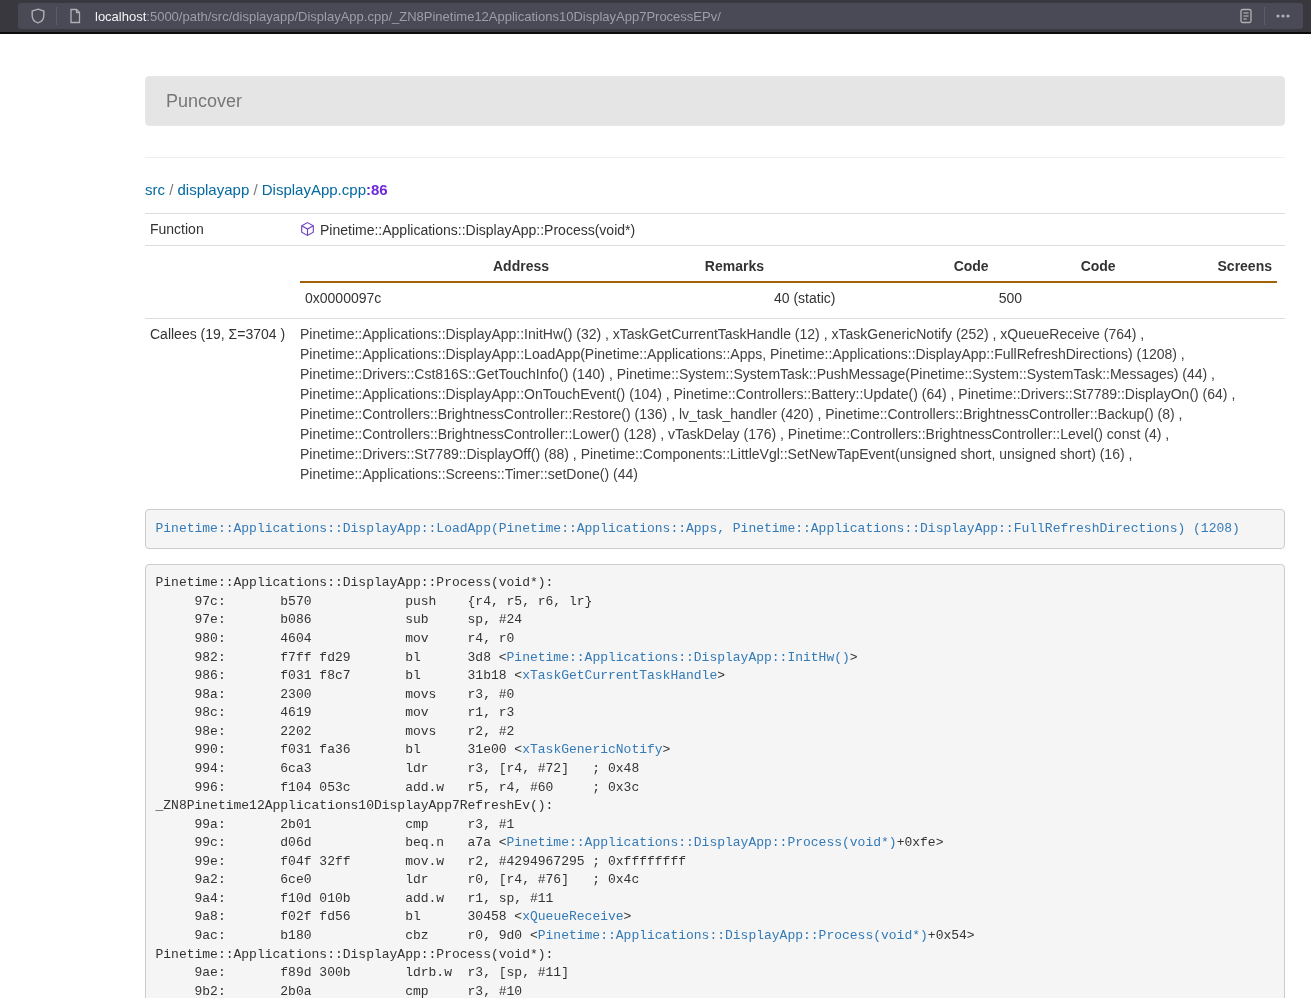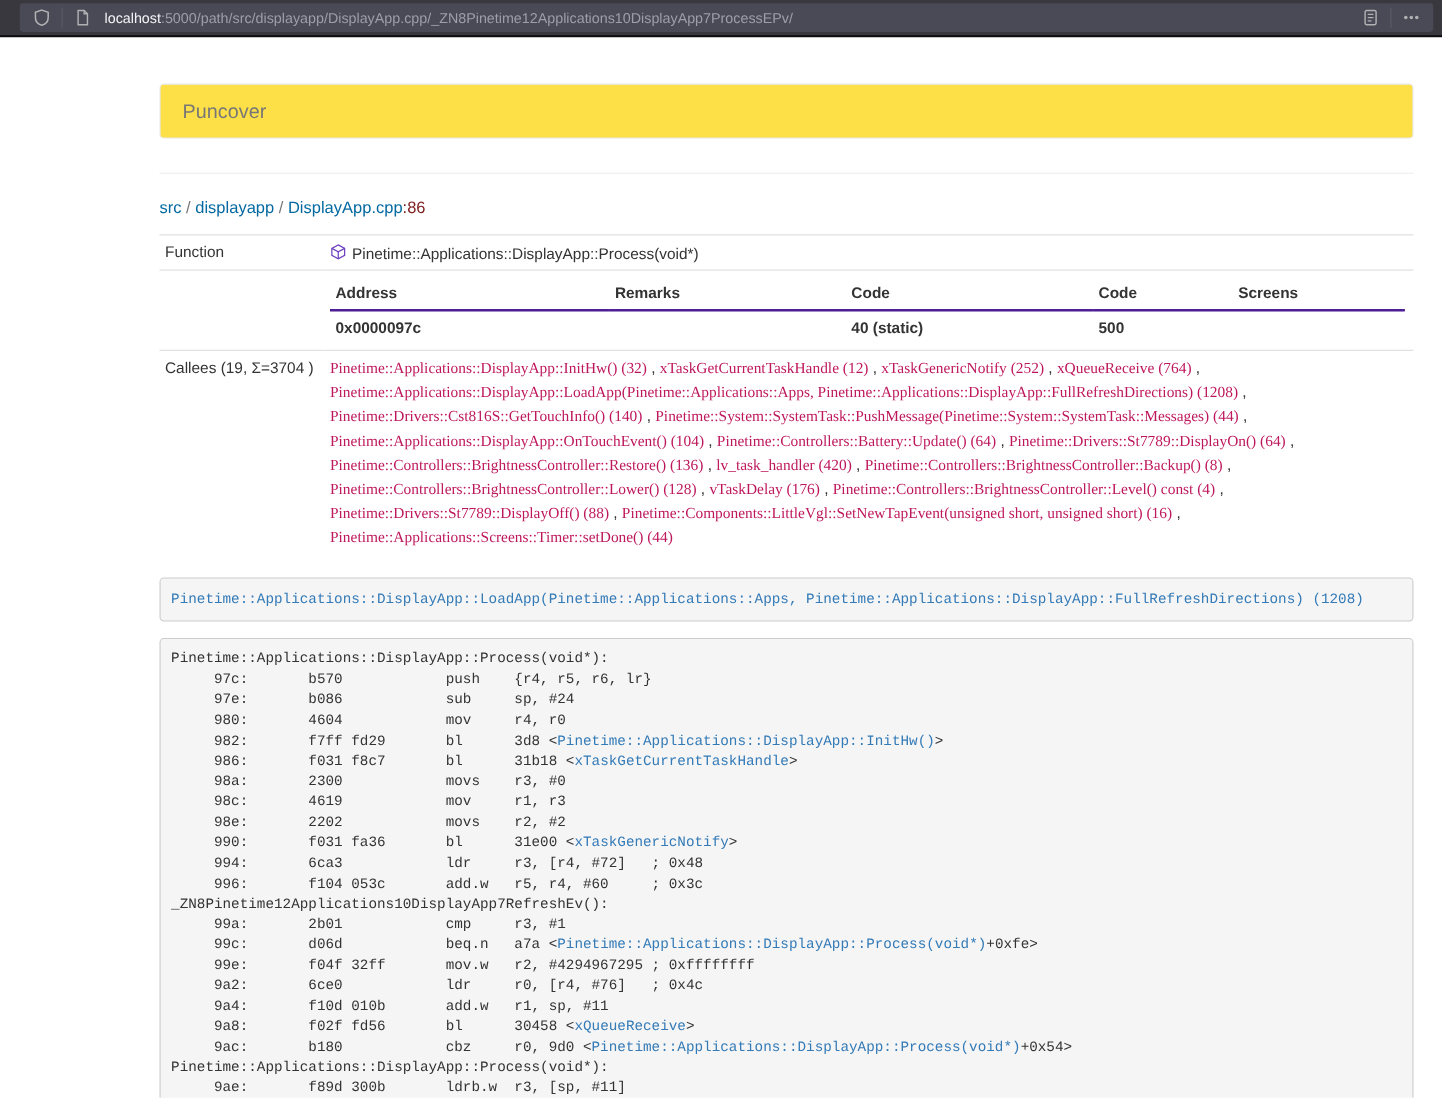--- a/index.html
+++ b/index.html
@@ -15,49 +15,49 @@
     width:24px; height:24px; flex:0 0 auto; cursor:default; }
   .tb-divider { width:1px; height:18px; background:#5c5b66; margin:0 6px; flex:0 0 auto; }
   .url-text { font-size:13px; color:#9e9ea9; white-space:nowrap; overflow:hidden;
     margin-left:8px; flex:1; }
   .url-text .host { color:#f5f5f7; }
 
   
   .page { width:1311px; background:#fff; }
   .container { margin-left:145px; width:1140px; padding-top:42px; }
 
-  .navbar { height:50px; background:#fde047; border:1px solid #e7e7e7;
+  .navbar { height:50px; background:#e5e5e5; border:1px solid #e7e7e7;
     border-radius:4px; display:flex; align-items:center; }
   .navbar-brand { font-size:18px; color:#777; padding:0 20px; line-height:50px; }
 
   hr.rule { border:0; border-top:1px solid #eee; margin:31px 0 0 0; }
 
   .breadcrumb-line { margin-top:22px; font-size:15px; line-height:20px; }
   .bc-link { color:#0369a1; text-decoration:none; }
   .bc-sep { color:#777; }
-  .bc-suffix { color:#7f1d1d; }
+  .bc-suffix { color:#6d28d9;font-weight:bold; }
 
   
   table.fn-table { width:100%; border-collapse:collapse; margin-top:13px; font-size:14px; }
   table.fn-table > tbody > tr > th,
   table.fn-table > tbody > tr > td { border-top:1px solid #ddd; padding:5px 8px 5px 5px;
     text-align:left; vertical-align:top; line-height:20px; }
   table.fn-table > tbody > tr > th { width:150px; font-weight:normal; }
   .fn-name { vertical-align:middle; }
   .cube-icon { vertical-align:-3px; margin-right:5px; }
 
   table.inner { width:100%; border-collapse:collapse; font-size:14px; }
-  table.inner th { font-weight:bold; text-align:left; padding:5px; line-height:20px;
-    border-bottom:2px solid #4c1d95;margin-left:30px; }
-  table.inner td { padding:5px; line-height:20px; border-top:0;font-weight:bold; }
+  table.inner th { font-weight:bold; text-align:right; padding:5px; line-height:20px;
+    border-bottom:2px solid #a16207;margin-left:30px; }
+  table.inner td { padding:5px; line-height:20px; border-top:0; }
   .col-address { width:26%; } .col-remarks { width:22%; }
   .col-stack { width:23%; } .col-code { width:13%; } .col-static { width:16%; }
 
   .callees { line-height:20px; }
-  a.callee-link { color:#be185d; text-decoration:none;font-family:Liberation Serif, serif; }
+  a.callee-link { color:#404040; text-decoration:none; }
 
   
   pre.codeblock { font-family:"Liberation Mono", monospace; font-size:13px;
     line-height:18.57px; color:#333; background:#f5f5f5; border:1px solid #ccc;
     border-radius:4px; padding:9.5px; white-space:pre; overflow:hidden; }
   pre.snippet { margin:20px 0 15px 0; }
   pre.disasm { margin:0; }
   a.code-link { color:#337ab7; text-decoration:none; }
 </style>
 </head>

